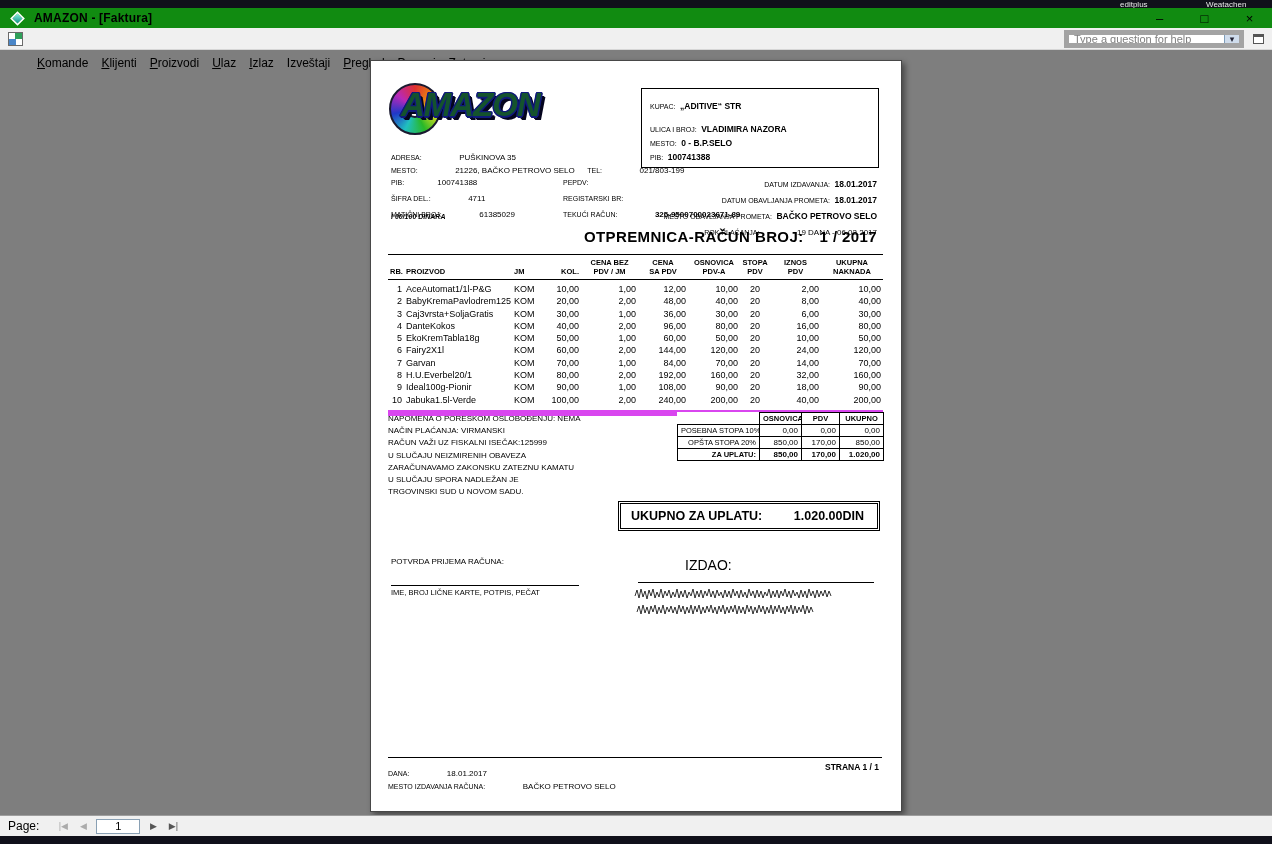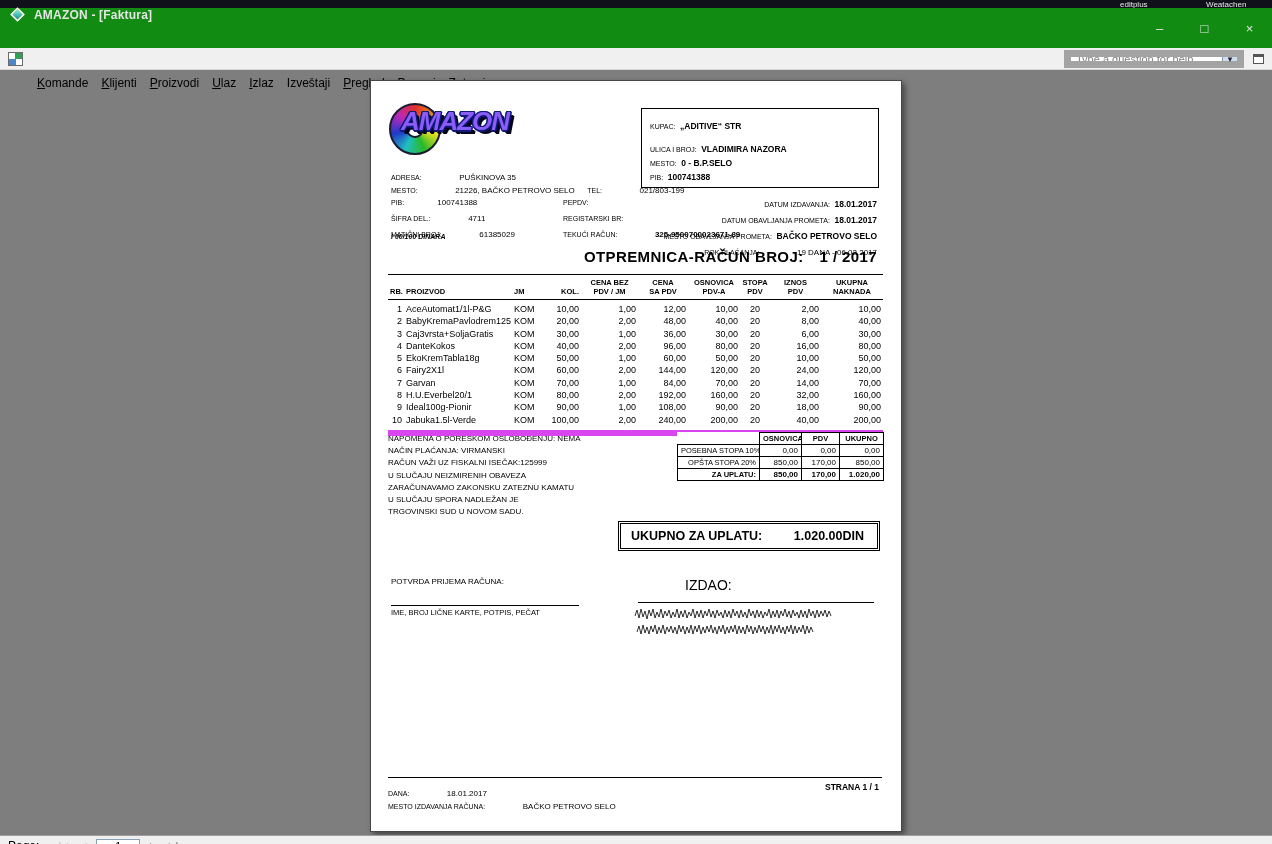--- a/index.html
+++ b/index.html
@@ -9,56 +9,56 @@
     font-family:"Liberation Sans", sans-serif;
     background:#10101a;
   }
   .screen { width:1272px; height:844px; position:relative; }
 
   
   .desktop-strip { height:8px; background:#10101a; position:relative; overflow:hidden; }
   .dt-label { position:absolute; top:0; color:#e8e8e8; font-size:8px; line-height:9px; }
 
   
-  .titlebar { height:40px; background:var(--titlebar,#118b11); display:flex; color:#e5e5e5; }
+  .titlebar { height:20px; background:var(--titlebar,#118b11); display:flex; align-items:center; color:#000000; }
   .app-icon { width:13px; height:13px; margin-left:11px; background:linear-gradient(135deg,#8df0e6,#0d8f85);
               border:2px solid #fff; transform:rotate(45deg) scale(.8); flex:none; }
   .title-text { margin-left:10px; font-size:12px; font-weight:bold; letter-spacing:.2px; }
   .win-controls { margin-left:auto; display:flex; height:100%; }
   .win-btn { width:45px; display:flex; align-items:center; justify-content:center; font-size:13px; cursor:default; }
 
   
   .menubar { height:22px; background:var(--chrome,#f0f0f0); display:flex; align-items:center; position:relative;
              border-bottom:1px solid #d6d6d6; }
   .report-icon { width:15px; height:14px; margin:0 9px 0 8px; border:1px solid #6a6a6a; flex:none;
                  background:conic-gradient(#2fa05a 0 25%, #ffffff 0 50%, #4a86c8 0 75%, #ffffff 0); }
   .menu-items { display:flex; align-items:center; height:100%; }
   .menu-item { padding:0 5px; margin-right:3px; font-size:12px; color:#000;margin-top:48px; }
   .help-combo { position:absolute; right:28px; top:2px; width:180px; height:18px; display:flex;
-                border:7px solid #a3a3a3; background:#d946ef; }
+                border:5px solid #a3a3a3; background:#d946ef; }
   .help-input { flex:1; border:none; outline:none; padding:0 5px; font-size:11px; font-family:inherit; color:#333; min-width:0; }
   .help-input::placeholder { color:#7f7f7f; }
   .combo-arrow { width:15px; display:flex; align-items:center; justify-content:center; font-size:9px;
                  color:#223; background:#cfdcec; border-left:1px solid #7f9db9; }
   .child-win-icon { position:absolute; right:8px; top:6px; width:11px; height:10px; background:#fff;
                     border:1px solid #555; border-top:3px solid #555; }
 
   
   .workspace { height:765px; background:var(--workspace,#7e7e7e); overflow:hidden; }
   .page { position:relative; width:532px; height:752px; background:#fff; margin:10px auto 0;
           border:1px solid #474747; box-shadow:3px 3px 6px rgba(0,0,0,.45); color:#000; }
 
   
   .logo-circle { position:absolute; left:18px; top:22px; width:52px; height:52px; border-radius:50%;
                  border:2px solid #1a1a30;
                  background:conic-gradient(#e03030,#e88a10,#e8e020,#28b828,#20c0c0,#2038c8,#b828b8,#e03030); }
   .logo-circle::after { content:""; position:absolute; left:15px; top:15px; width:14px; height:14px;
                  border-radius:50%; background:#fff; border:2px solid #1a1a30; }
-  .logo-text { position:absolute; left:30px; top:25px; font-size:26px; font-weight:bold; font-style:italic;
-               letter-spacing:-1px; color:#8b5cf6; white-space:nowrap;
+  .logo-text { position:absolute; left:30px; top:25px; font-size:33px; font-weight:bold; font-style:italic;
+               letter-spacing:-1px; color:#14532d; white-space:nowrap;
                text-shadow:
                  -1.5px 0 0 #101a7a, 1.5px 0 0 #101a7a, 0 -1.5px 0 #101a7a, 0 1.5px 0 #101a7a,
                  -1px -1px 0 #101a7a, 1px -1px 0 #101a7a, -1px 1px 0 #101a7a, 1px 1px 0 #101a7a,
                  3px 3px 0 #05051e, 4px 4px 0 #05051e; }
 
   
   .sl { font-size:7px; }
   .sv { font-size:8px;padding-left:33px; }
   .b  { font-weight:bold; }
   .srow { position:absolute; left:20px; white-space:nowrap; }

